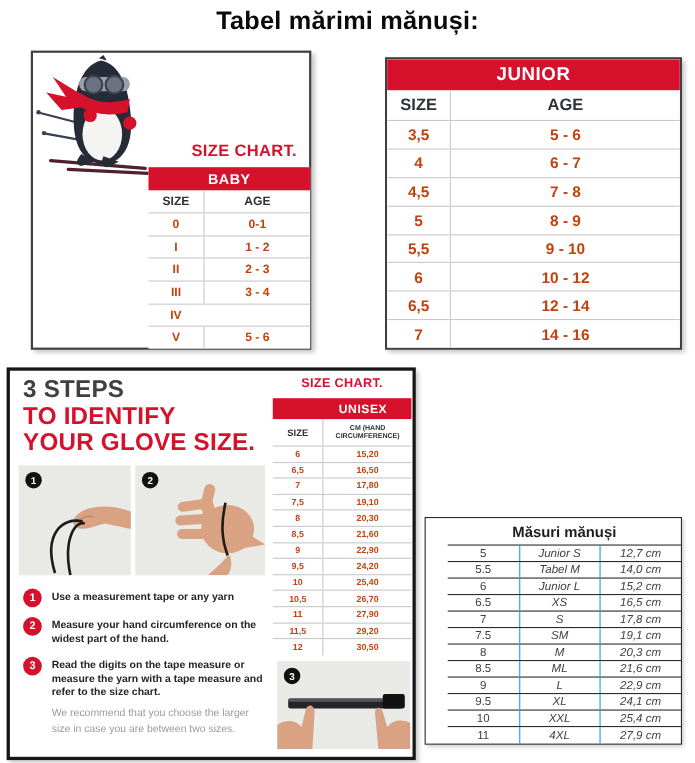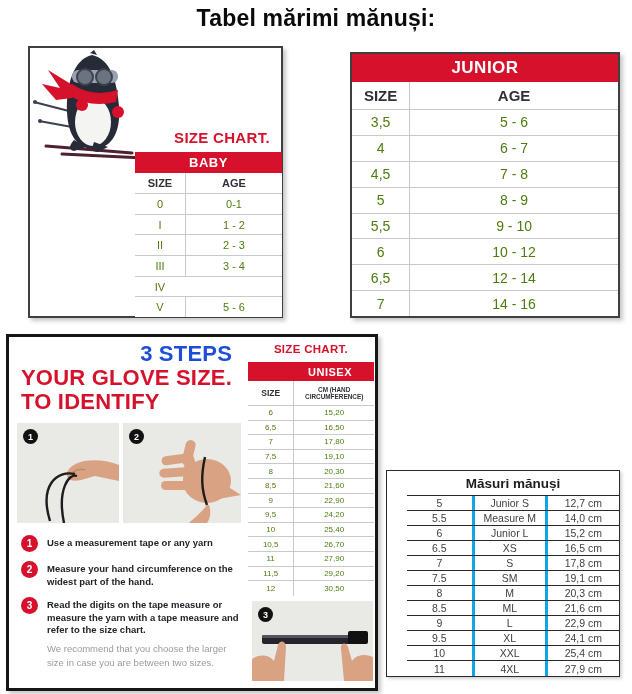--- a/index.html
+++ b/index.html
@@ -18,21 +18,21 @@
   .penguin { position:absolute; left:0px; top:2px; width:130px; height:114px; }
   .sc-label { color:#d5112b; font-weight:bold; letter-spacing:.3px; }
   .baby-sc { position:absolute; left:132px; top:81px; width:120px; text-align:center; font-size:15px; }
 
   .rtable { display:flex; flex-direction:column; background:#fff; }
   .band { background:#d5112b; color:#fff; font-weight:bold; display:flex;
           align-items:center; justify-content:center; letter-spacing:.5px; }
   .thead { display:flex; border-bottom:1px solid #c9c9c9; font-weight:bold; color:#2e3138; }
   .thead span, .trow .tcell { display:flex; align-items:center; justify-content:center; text-align:center; }
   .tbody { display:flex; flex-direction:column; flex:1; }
-  .trow { display:flex; flex:1; border-bottom:1px solid #c9c9c9; font-weight:normal; color:#4d7c0f; }
+  .trow { display:flex; flex:1; border-bottom:1px solid #c9c9c9; font-weight:bold; color:#c2410c; }
   .tbody .trow:last-child { border-bottom:none; }
   .thead span + span, .trow .tcell + .tcell { border-left:1px solid #c9c9c9; }
 
   .baby-table { position:absolute; left:105px; top:104px; right:-1px; bottom:-1px; }
   .baby-table .band { height:21px; font-size:13px; }
   .baby-table .thead { height:21px; font-size:11px; }
   .baby-table .thead span:nth-child(1), .baby-table .c0 { width:34%; }
   .baby-table .thead span:nth-child(2), .baby-table .c1 { width:66%; }
   .baby-table .trow { font-size:11px; }
 
@@ -41,21 +41,21 @@
   .junior-table { width:100%; height:100%; }
   .junior-table .band { height:28px; font-size:17px; }
   .junior-table .thead { height:28px; font-size:15px; }
   .junior-table .thead span:nth-child(1), .junior-table .c0 { width:21.5%; }
   .junior-table .thead span:nth-child(2), .junior-table .c1 { width:78.5%; }
   .junior-table .trow { font-size:14px; }
 
   
   .steps-box { left:6px; top:334px; width:372px; height:357px; border:3px solid #161616; }
   .heading { position:absolute; left:12px; top:5px; font-weight:800; font-size:22px; line-height:24px; letter-spacing:.2px; }
-  .heading .h-black { color:#1d4ed8;text-align:right; }
+  .heading .h-black { color:#404040; }
   .heading .h-red { color:#d5112b; }
 
   .photo { position:absolute; background:#e9e9e6; }
   .photo1 { left:8px; top:86px; width:102px; height:100px; }
   .photo2 { left:114px; top:86px; width:118px; height:100px; }
   .photo3 { left:243px; top:264px; width:121px; height:80px; }
   .badge { position:absolute; left:6px; top:6px; width:15px; height:15px; background:#111;
            color:#fff; border-radius:50%; font-size:9px; font-weight:bold;
            display:flex; align-items:center; justify-content:center; }
   .photo svg { position:absolute; left:0; top:0; width:100%; height:100%; }
@@ -80,21 +80,21 @@
   .unisex-table .trow { font-size:8px; height:14.6px; flex:none; }
 
   
   .masuri-box { position:absolute; left:386px; top:470px; width:234px; background:#fff;
                 border:1px solid #2b2b2b; box-shadow:2px 2px 3px rgba(0,0,0,.18);padding-left:20px; }
   .masuri-title { height:25px; display:flex; align-items:center; justify-content:center;
                   font-size:13.5px; font-weight:bold; color:#1d1d1d; border-bottom:1px solid #2b2b2b; }
   .masuri-box .trow { height:15px; flex:none; font-weight:normal; font-size:10.5px;
                       color:#414141; border-bottom:1px solid #2b2b2b; }
   .masuri-box .trow:last-child { border-bottom:none; }
-  .masuri-box .tcell + .tcell { border-left:3px solid #0ea5e9; }
+  .masuri-box .tcell + .tcell { border-left:1px solid #0ea5e9;font-style:italic; }
   .masuri-box .c0 { width:30.5%; } .masuri-box .c1 { width:34.5%; } .masuri-box .c2 { width:35%; }
 </style>
 </head>
 <body>
 
 <div class="page">
 
   <h1 class="title">Tabel mărimi mănuși:</h1>
 
   <section class="box baby-box">
@@ -197,22 +197,22 @@
             <span class="tcell c0">7</span>
             <span class="tcell c1">14 - 16</span>
           </div>
         </div>
     </div>
   </section>
 
   <section class="box steps-box">
     <div class="heading">
       <div class="h-black">3 STEPS</div>
+      <div class="h-red">TO IDENTIFY</div>
       <div class="h-red">YOUR GLOVE SIZE.</div>
-      <div class="h-red">TO IDENTIFY</div>
     </div>
 
     <div class="photo photo1">
       <svg viewBox="0 0 102 100">
         <path d="M102,42 C80,34 60,37 52,46 C46,53 52,60 64,57 L78,53 L102,58 Z" fill="#d9a383"></path>
         <path d="M56,49 q6,-4 12,-2" stroke="#c08a6a" stroke-width="1.5" fill="none"></path>
         <path d="M33,98 C22,62 40,47 58,51" stroke="#1c1c1c" stroke-width="2.4" fill="none"></path>
         <path d="M47,100 C40,66 52,50 60,53" stroke="#1c1c1c" stroke-width="2.4" fill="none"></path>
       </svg>
       <span class="badge">1</span>
@@ -330,21 +330,21 @@
   <section class="masuri-box">
     <div class="masuri-title">Măsuri mănuși</div>
     <div class="tbody">
         <div class="trow">
           <span class="tcell c0">5</span>
           <span class="tcell c1">Junior S</span>
           <span class="tcell c2">12,7 cm</span>
         </div>
         <div class="trow">
           <span class="tcell c0">5.5</span>
-          <span class="tcell c1">Measure M</span>
+          <span class="tcell c1">Tabel M</span>
           <span class="tcell c2">14,0 cm</span>
         </div>
         <div class="trow">
           <span class="tcell c0">6</span>
           <span class="tcell c1">Junior L</span>
           <span class="tcell c2">15,2 cm</span>
         </div>
         <div class="trow">
           <span class="tcell c0">6.5</span>
           <span class="tcell c1">XS</span>

